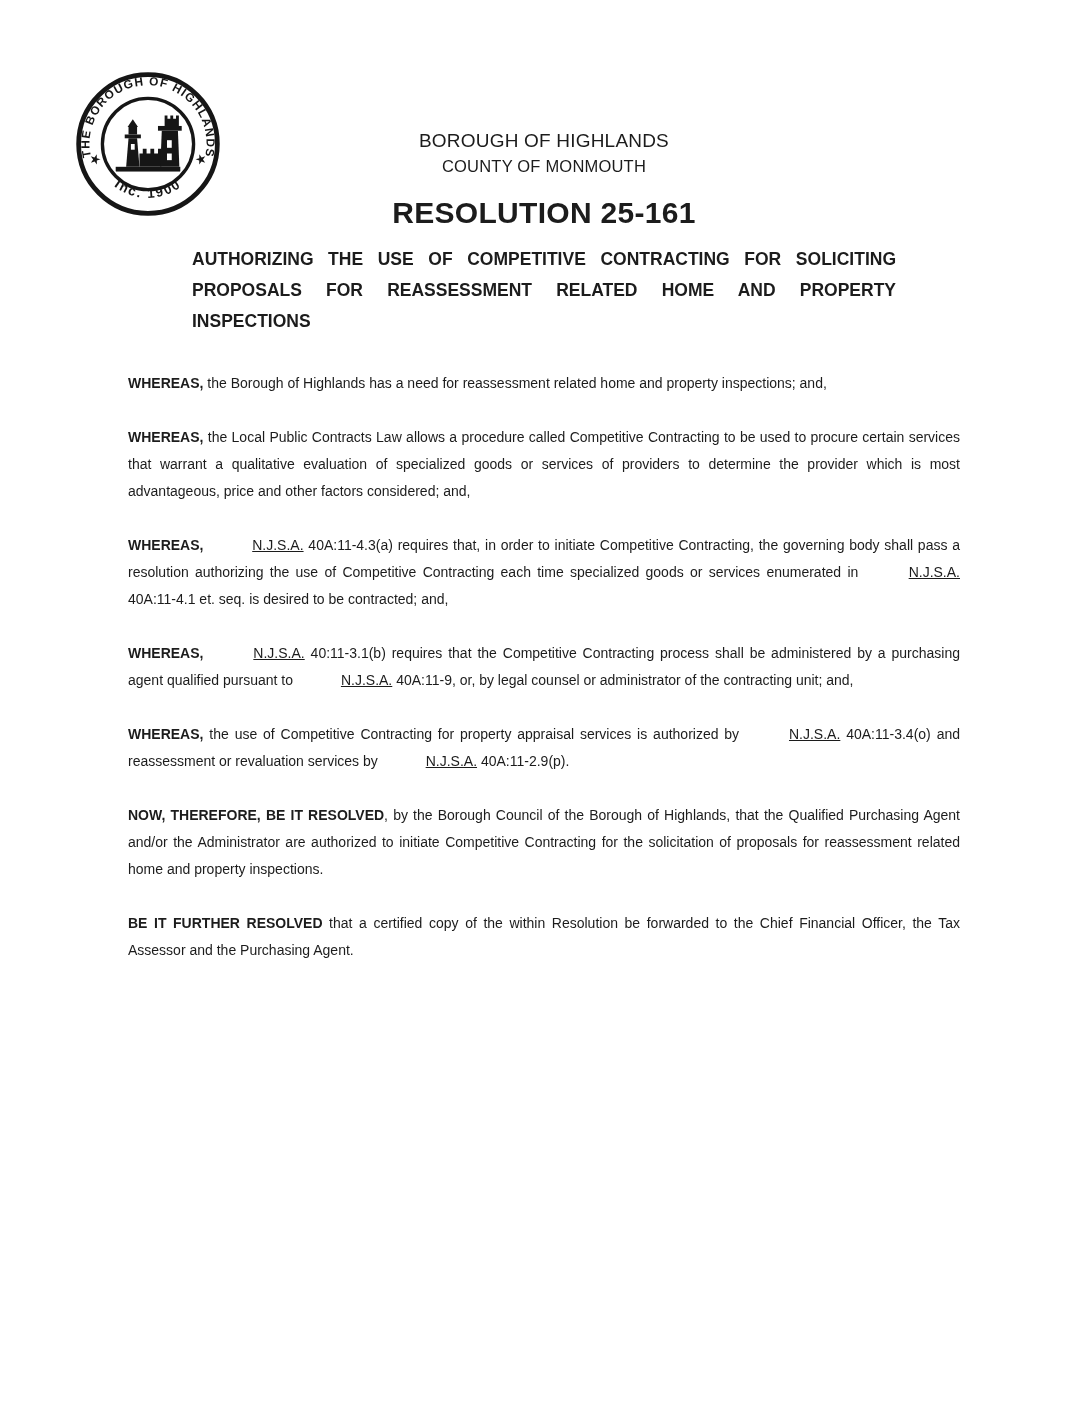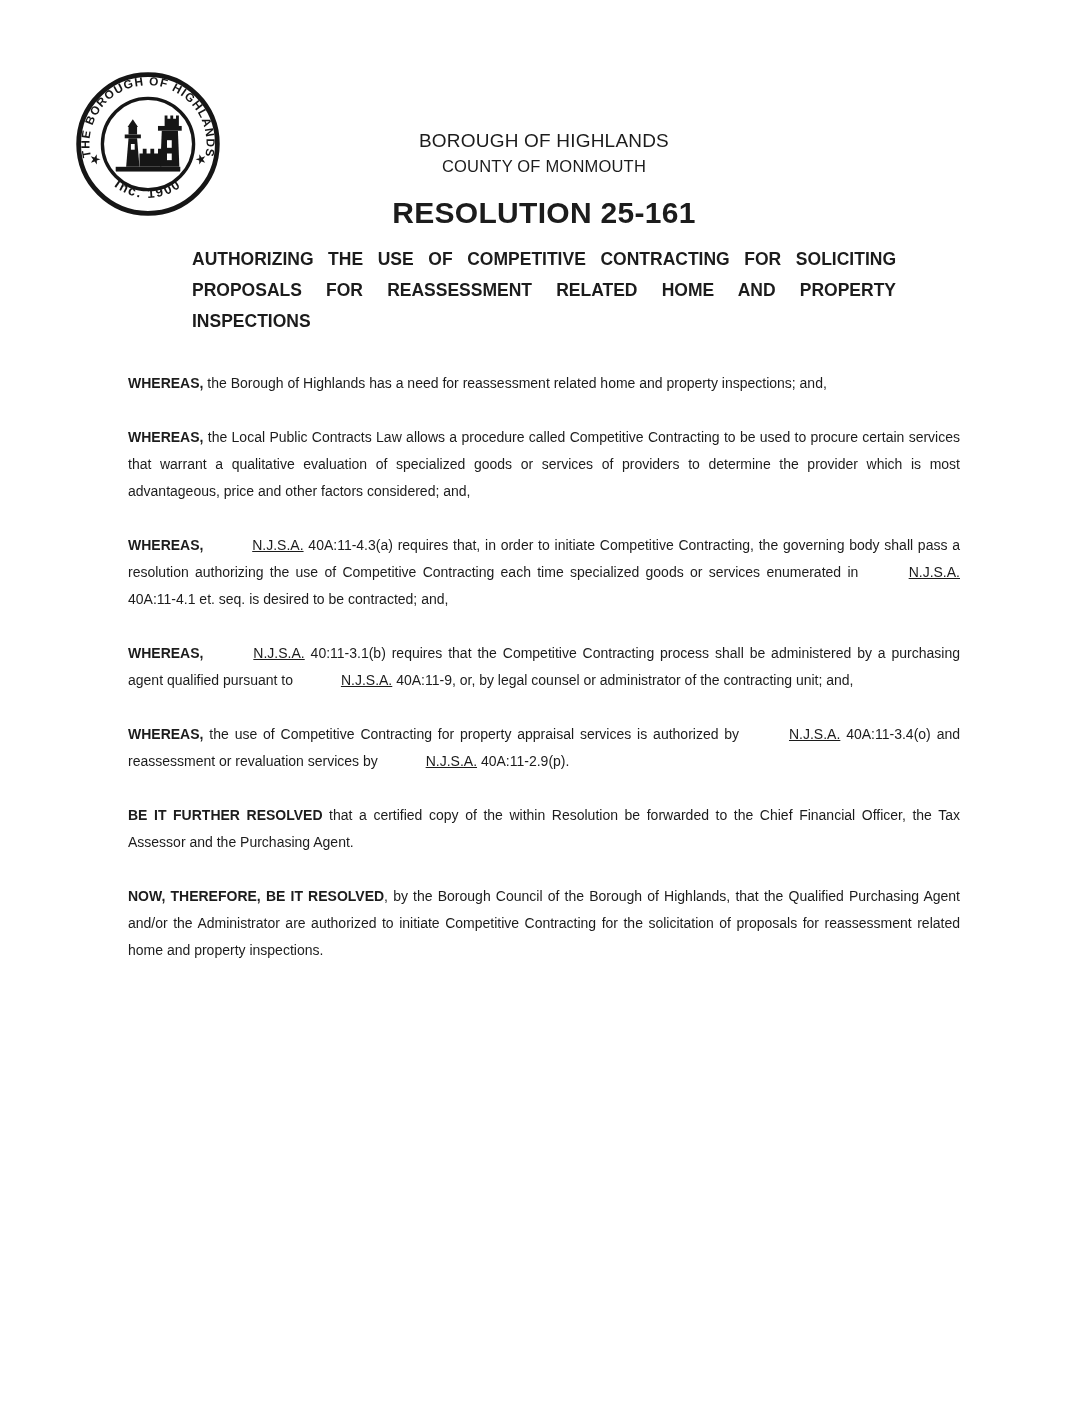--- a/index.html
+++ b/index.html
@@ -79,17 +79,17 @@
     <div class="doc-title">RESOLUTION 25-161</div>
     <div class="doc-subtitle">AUTHORIZING THE USE OF COMPETITIVE CONTRACTING FOR SOLICITING PROPOSALS FOR REASSESSMENT RELATED HOME AND PROPERTY INSPECTIONS</div>
   </div>
 
   <div class="body-text">
       <p class="para"><span class="b">WHEREAS,</span><span> the Borough of Highlands has a need for reassessment related home and property inspections; and,</span></p>
       <p class="para"><span class="b">WHEREAS,</span><span> the Local Public Contracts Law allows a procedure called Competitive Contracting to be used to procure certain services that warrant a qualitative evaluation of specialized goods or services of providers to determine the provider which is most advantageous, price and other factors considered; and,</span></p>
       <p class="para"><span class="b">WHEREAS, </span><span class="u">N.J.S.A.</span><span> 40A:11-4.3(a) requires that, in order to initiate Competitive Contracting, the governing body shall pass a resolution authorizing the use of Competitive Contracting each time specialized goods or services enumerated in </span><span class="u">N.J.S.A.</span><span> 40A:11-4.1 et. seq. is desired to be contracted; and,</span></p>
       <p class="para"><span class="b">WHEREAS, </span><span class="u">N.J.S.A.</span><span> 40:11-3.1(b) requires that the Competitive Contracting process shall be administered by a purchasing agent qualified pursuant to </span><span class="u">N.J.S.A.</span><span> 40A:11-9, or, by legal counsel or administrator of the contracting unit; and,</span></p>
       <p class="para"><span class="b">WHEREAS,</span><span> the use of Competitive Contracting for property appraisal services is authorized by </span><span class="u">N.J.S.A.</span><span> 40A:11-3.4(o) and reassessment or revaluation services by </span><span class="u">N.J.S.A.</span><span> 40A:11-2.9(p).</span></p>
+      <p class="para"><span class="b">NOW, THEREFORE, BE IT RESOLVED</span><span>, by the Borough Council of the Borough of Highlands, that the Qualified Purchasing Agent and/or the Administrator are authorized to initiate Competitive Contracting for the solicitation of proposals for reassessment related home and property inspections.</span></p>
       <p class="para"><span class="b">BE IT FURTHER RESOLVED</span><span> that a certified copy of the within Resolution be forwarded to the Chief Financial Officer, the Tax Assessor and the Purchasing Agent.</span></p>
-      <p class="para"><span class="b">NOW, THEREFORE, BE IT RESOLVED</span><span>, by the Borough Council of the Borough of Highlands, that the Qualified Purchasing Agent and/or the Administrator are authorized to initiate Competitive Contracting for the solicitation of proposals for reassessment related home and property inspections.</span></p>
     </div>
 
 </div>
 
 </body></html>

